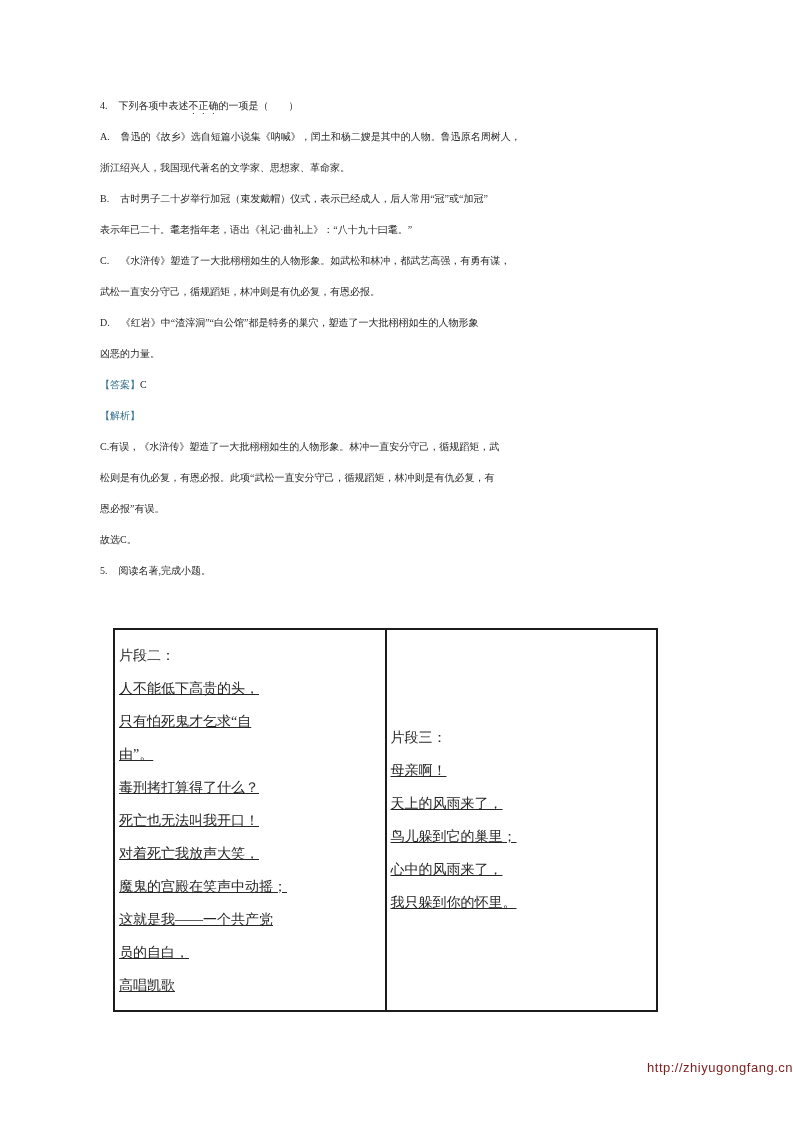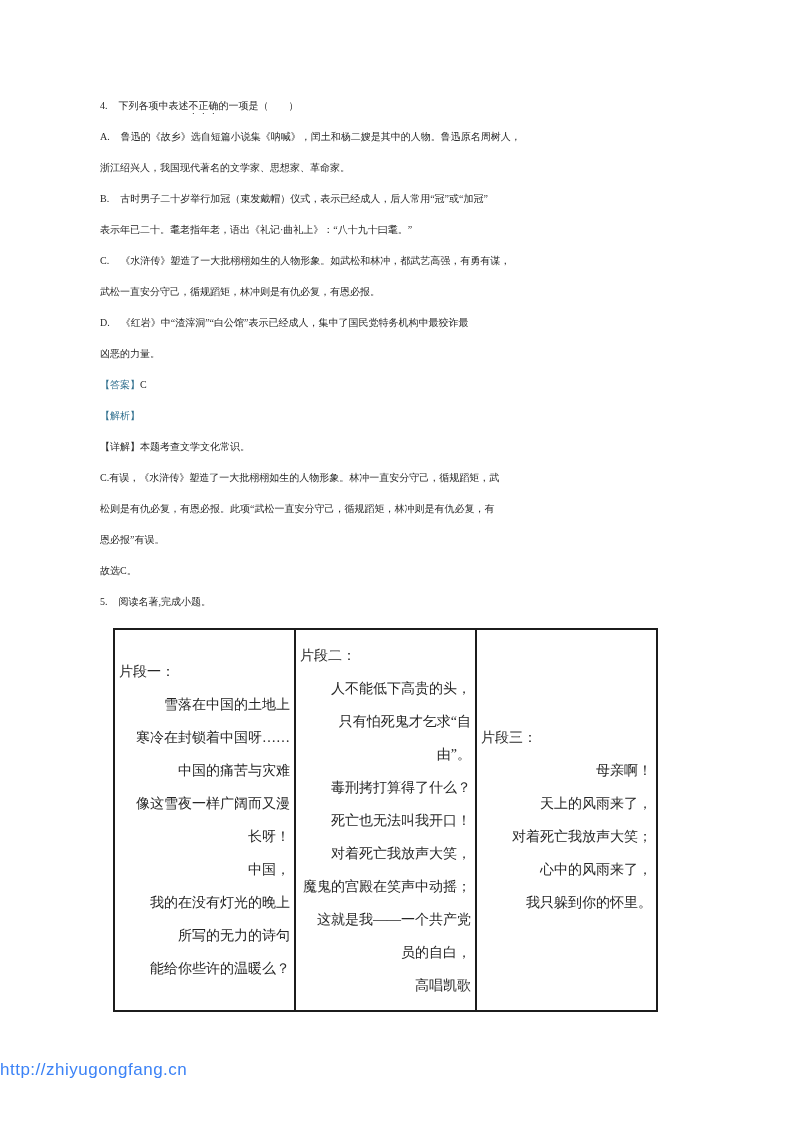--- a/index.html
+++ b/index.html
@@ -50,105 +50,91 @@
     box-sizing: border-box;
     overflow: hidden;
   }
   .pcol:last-child { border-right: none; }
   .col-label {
     text-align: left;
     height: 33px; line-height: 33px;
     white-space: nowrap;
   }
   .poem-line {
-    text-align: right;
+    text-align: left;
     height: 33px; line-height: 33px;
     white-space: nowrap;
+    text-decoration: underline;
   }
   .footer {
     position: absolute;
     left: 0; top: 1060px;
     width: 100%;
-    text-align: left;
+    text-align: right;
     font-family: "Liberation Sans", "DejaVu Sans", sans-serif;
-    font-size: 17px;
-    color: #3b82f6;
+    font-size: 13px;
+    color: #7f1d1d;
     letter-spacing: 0.5px;
   }
 </style>
 </head>
 <body>
 
 <div class="content">
 
   <p class="line"><span class="lbl">4.</span><span>下列各项中表述</span><span class="emph">不正确</span><span>的一项是（　　）</span></p>
 
   <p class="line"><span class="lbl">A.</span><span>鲁迅的《故乡》选自短篇小说集《呐喊》，闰土和杨二嫂是其中的人物。鲁迅原名周树人，</span></p>
   <p class="line">浙江绍兴人，我国现代著名的文学家、思想家、革命家。</p>
 
   <p class="line"><span class="lbl">B.</span><span>古时男子二十岁举行加冠（束发戴帽）仪式，表示已经成人，后人常用“冠”或“加冠”</span></p>
   <p class="line">表示年已二十。耄老指年老，语出《礼记·曲礼上》：“八十九十曰耄。”</p>
 
   <p class="line"><span class="lbl">C.</span><span>《水浒传》塑造了一大批栩栩如生的人物形象。如武松和林冲，都武艺高强，有勇有谋，</span></p>
   <p class="line">武松一直安分守己，循规蹈矩，林冲则是有仇必复，有恩必报。</p>
 
-  <p class="line"><span class="lbl">D.</span><span>《红岩》中“渣滓洞”“白公馆”表示已经成人，集中了国民党特务机构中最狡诈最</span></p>
+  <p class="line"><span class="lbl">D.</span><span>《红岩》中“渣滓洞”“白公馆”都是特务的巢穴，塑造了一大批栩栩如生的人物形象</span></p>
   <p class="line">凶恶的力量。</p>
 
   <p class="line"><span class="blue">【答案】</span><span>C</span></p>
 
   <p class="line"><span class="blue">【解析】</span></p>
 
-  <p class="line"><span>【详解】</span><span>本题考查文学文化常识。</span></p>
 
   <p class="line">C.有误，《水浒传》塑造了一大批栩栩如生的人物形象。林冲一直安分守己，循规蹈矩，武</p>
   <p class="line">松则是有仇必复，有恩必报。此项“武松一直安分守己，循规蹈矩，林冲则是有仇必复，有</p>
   <p class="line">恩必报”有误。</p>
 
   <p class="line">故选C。</p>
 
   <p class="line"><span class="lbl">5.</span><span>阅读名著,完成小题。</span></p>
 
 </div>
 
 <div class="ptable">
-  <div class="pcol">
-    <div class="col-label">片段一：</div>
-    <div>
-        <div class="poem-line">雪落在中国的土地上</div>
-        <div class="poem-line">寒冷在封锁着中国呀……</div>
-        <div class="poem-line">中国的痛苦与灾难</div>
-        <div class="poem-line">像这雪夜一样广阔而又漫</div>
-        <div class="poem-line">长呀！</div>
-        <div class="poem-line">中国，</div>
-        <div class="poem-line">我的在没有灯光的晚上</div>
-        <div class="poem-line">所写的无力的诗句</div>
-        <div class="poem-line">能给你些许的温暖么？</div>
-      </div>
-  </div>
   <div class="pcol">
     <div class="col-label">片段二：</div>
     <div>
         <div class="poem-line">人不能低下高贵的头，</div>
         <div class="poem-line">只有怕死鬼才乞求“自</div>
         <div class="poem-line">由”。</div>
         <div class="poem-line">毒刑拷打算得了什么？</div>
         <div class="poem-line">死亡也无法叫我开口！</div>
         <div class="poem-line">对着死亡我放声大笑，</div>
         <div class="poem-line">魔鬼的宫殿在笑声中动摇；</div>
         <div class="poem-line">这就是我——一个共产党</div>
         <div class="poem-line">员的自白，</div>
         <div class="poem-line">高唱凯歌</div>
       </div>
   </div>
   <div class="pcol">
     <div class="col-label">片段三：</div>
     <div>
         <div class="poem-line">母亲啊！</div>
         <div class="poem-line">天上的风雨来了，</div>
-        <div class="poem-line">对着死亡我放声大笑；</div>
+        <div class="poem-line">鸟儿躲到它的巢里；</div>
         <div class="poem-line">心中的风雨来了，</div>
         <div class="poem-line">我只躲到你的怀里。</div>
       </div>
   </div>
 </div>
 
 <div class="footer">http://zhiyugongfang.cn</div>
 
 </body></html>

